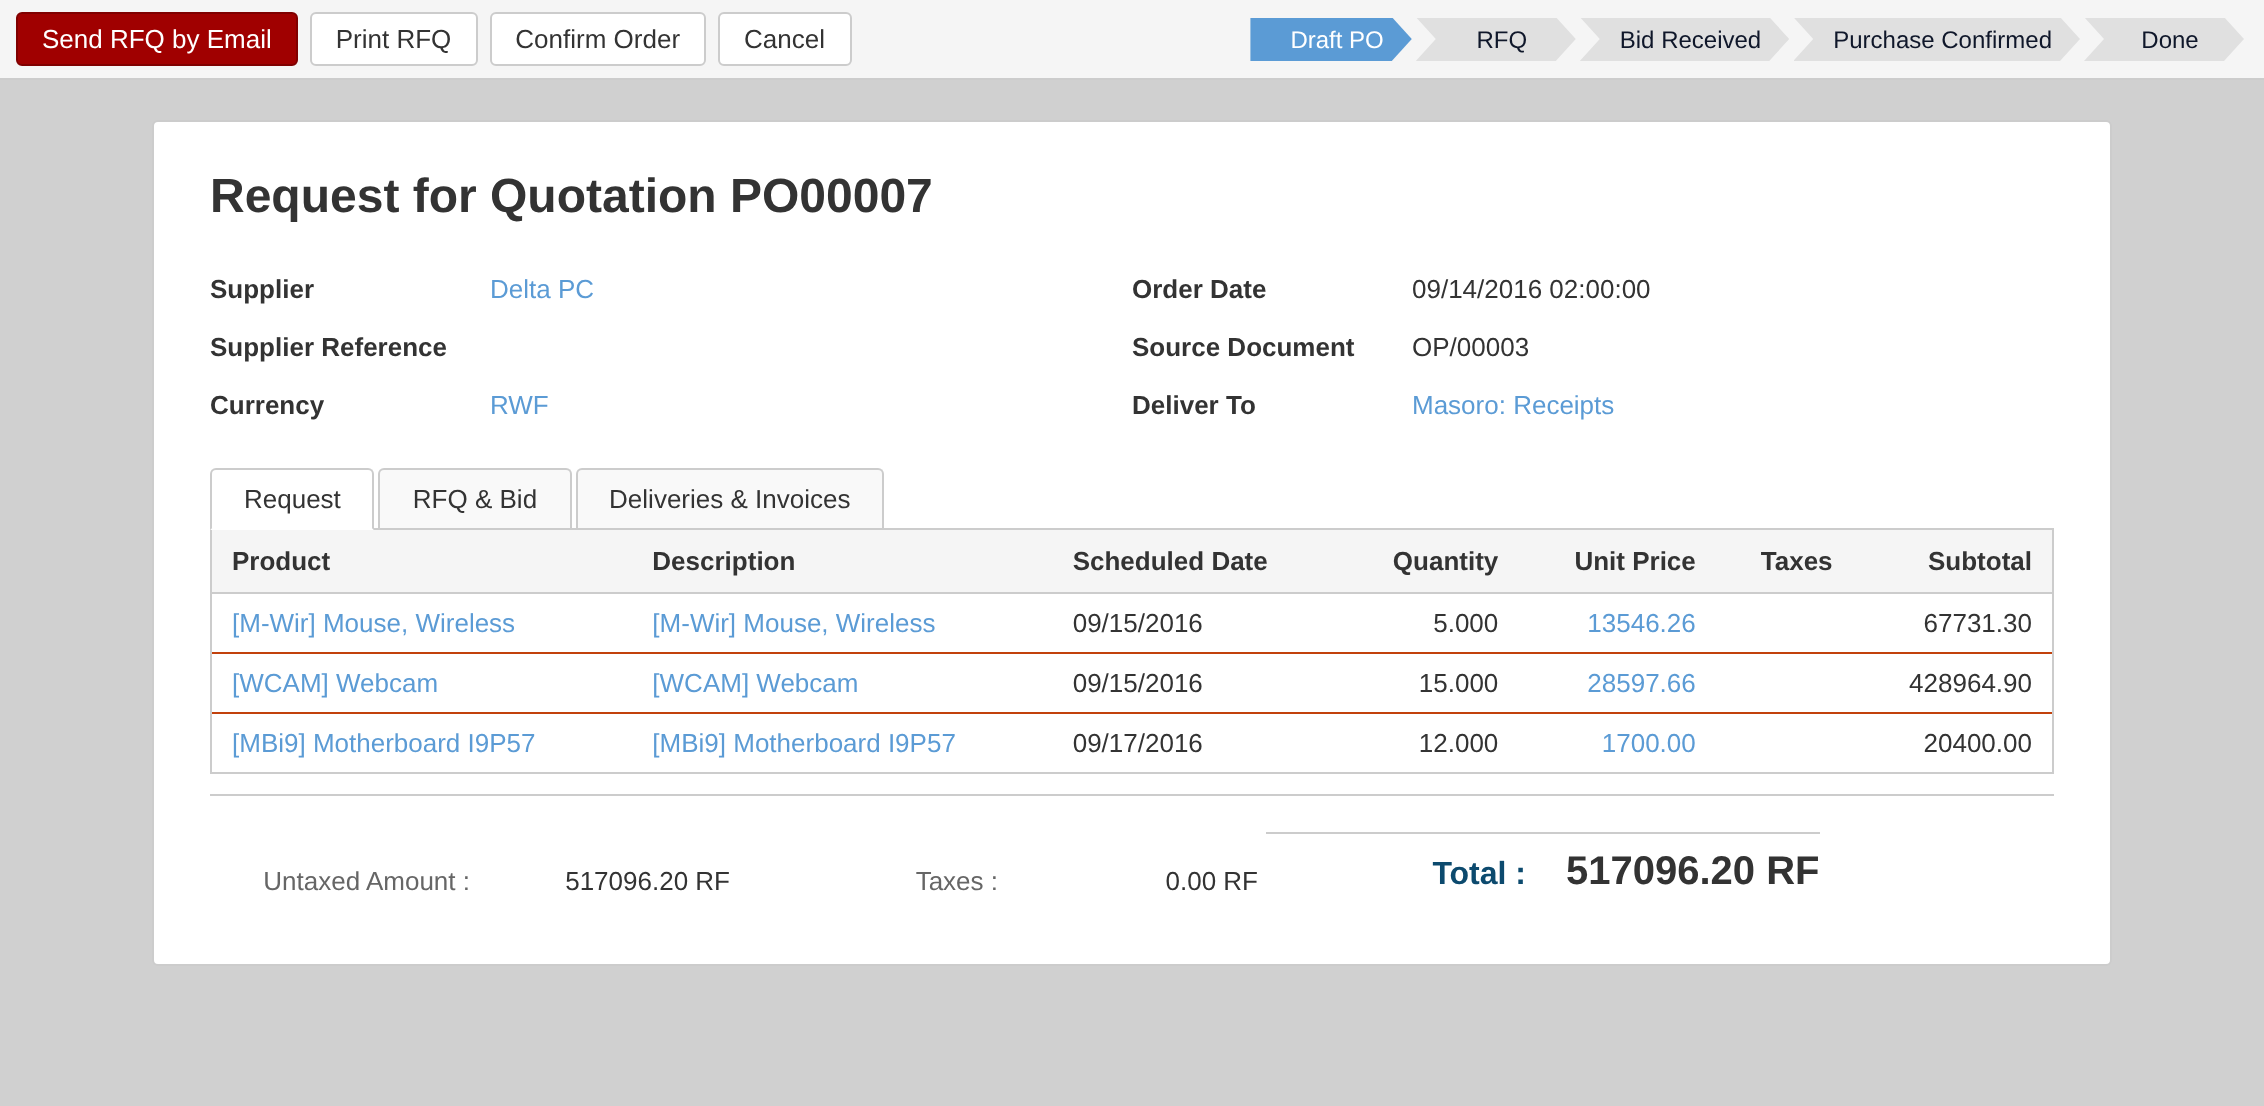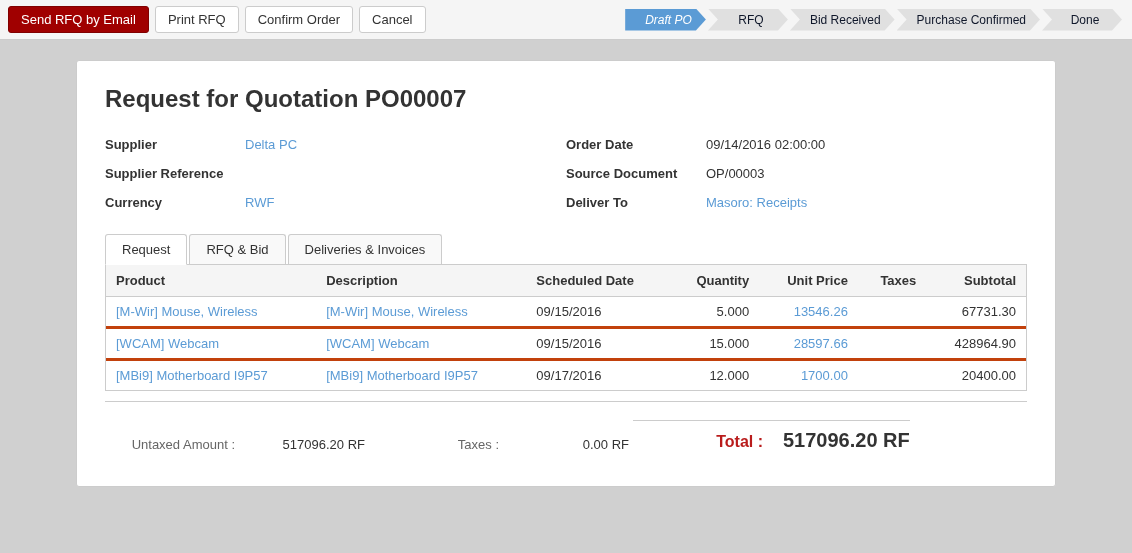--- a/index.html
+++ b/index.html
@@ -19,21 +19,20 @@
       display: flex; align-items: center; margin-left: auto; height: 100%;
     }
     .pipeline-step {
       display: flex; align-items: center; padding: 4px 14px 4px 20px;
       background: #e0e0e0; color: #0f172a; font-size: 12px; position: relative;
       clip-path: polygon(0 0, calc(100% - 10px) 0, 100% 50%, calc(100% - 10px) 100%, 0 100%, 10px 50%);
       margin-right: 2px; min-width: 80px; justify-content: center;
     }
     .pipeline-step:first-child {
       clip-path: polygon(0 0, calc(100% - 10px) 0, 100% 50%, calc(100% - 10px) 100%, 0 100%);
-      font-style: italic;
     }
     .pipeline-step.active { background: #5b9bd5; color: #fff; }
 
     
     .main { padding: 20px; }
     .card {
       background: #fff; border: 1px solid #ccc; border-radius: 3px;
       padding: 24px 28px; max-width: 980px; margin: 0 auto;
     }
 
@@ -62,37 +61,37 @@
 
     
     .table-wrapper { border: 1px solid #ccc; border-top: none; }
     table { width: 100%; border-collapse: collapse; }
     thead tr { background: #f5f5f5; }
     thead th {
       padding: 8px 10px; text-align: left; font-weight: bold; color: #333;
       border-bottom: 1px solid #ccc; font-size: 13px;
     }
     thead th.num { text-align: right; }
-    tbody tr { border-bottom: 3px solid #c2410c; }
+    tbody tr { border-bottom: 1px solid #c2410c; }
     tbody tr:last-child { border-bottom: none; }
     tbody td { padding: 7px 10px; font-size: 13px; color: #333; }
     tbody td.num { text-align: right; }
     tbody td.link { color: #5b9bd5; cursor: pointer; }
 
     
     .totals-section {
       border-top: 1px solid #ccc; margin-top: 10px; padding-top: 14px;
       display: flex; flex-direction: row; align-items: flex-end; gap: 4px;
       padding-right: 10px; padding-bottom: 10px;
     }
     .totals-row { display: flex; gap: 20px; align-items: baseline; }
     .totals-label { color: #666; font-size: 13px; min-width: 130px; text-align: right; }
     .totals-value { color: #333; font-size: 13px; min-width: 110px; text-align: right; }
     .total-final { display: flex; gap: 20px; align-items: baseline; border-top: 1px solid #ccc; padding-top: 8px; margin-top: 4px; }
-    .total-final-label { font-size: 16px; font-weight: bold; color: #b91c1c; min-width: 130px; text-align: right; }
+    .total-final-label { font-size: 16px; font-weight: bold; color: #0c4a6e; min-width: 130px; text-align: right; }
     .total-final-value { font-size: 20px; font-weight: bold; color: #333; min-width: 110px; text-align: right; }
   </style>
 </head>
 <body>
 
 <div class="toolbar">
   <button class="btn btn-danger">Send RFQ by Email</button>
   <button class="btn btn-default">Print RFQ</button>
   <button class="btn btn-default">Confirm Order</button>
   <button class="btn btn-default">Cancel</button>

